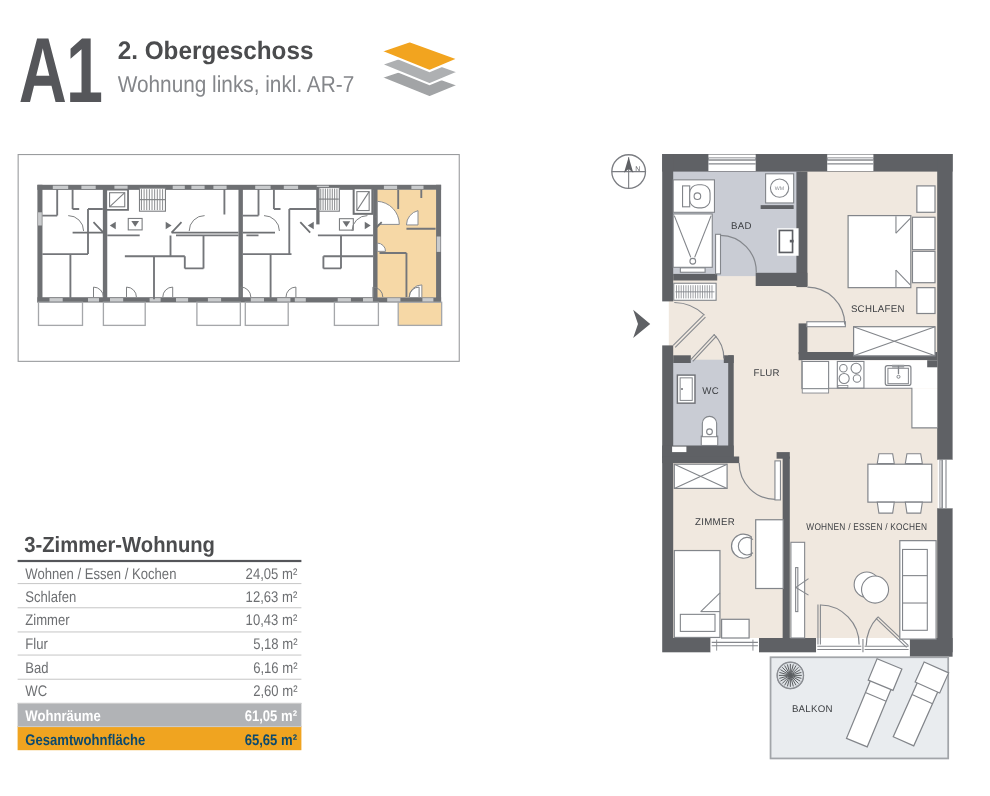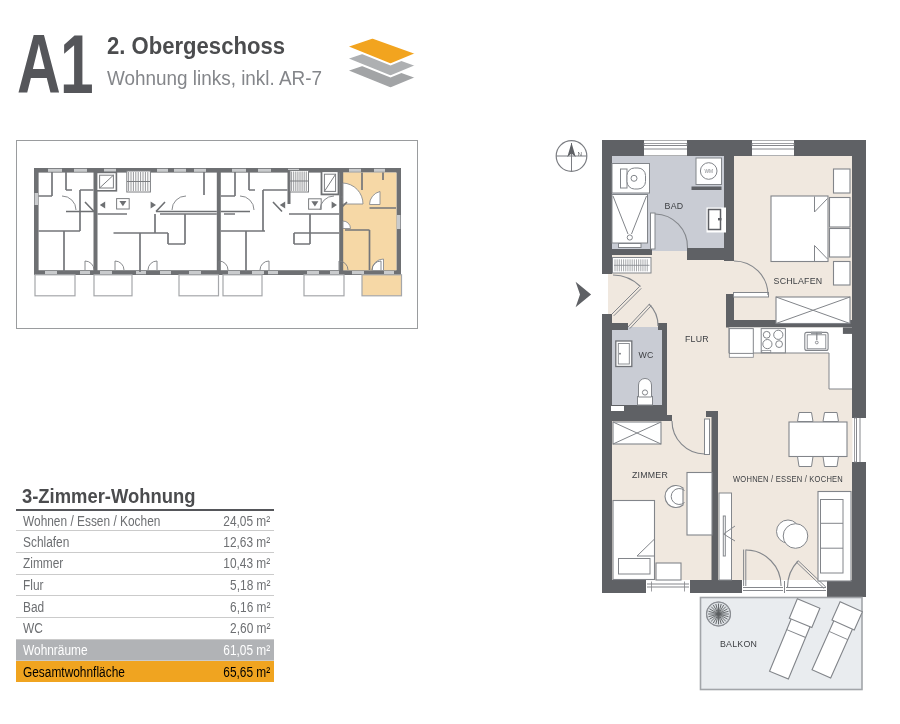--- a/index.html
+++ b/index.html
@@ -59,27 +59,27 @@
     <div class="row">
         <span>Bad</span>
         <span>6,16 m²</span>
       </div>
 
     <div class="row">
         <span>WC</span>
         <span>2,60 m²</span>
       </div>
 
-    <div class="row" style="background:#b1b3b6;color:#fff;font-weight:normal;">
+    <div class="row" style="background:#b1b3b6;color:#fff;font-weight:bold;">
         <span>Wohnräume</span>
         <span>61,05 m²</span>
       </div>
 
 
-    <div class="row" style="background:#f0a420;color:#000000;font-weight:normal;">
+    <div class="row" style="background:#f0a420;color:#0c4a6e;font-weight:bold;">
         <span>Gesamtwohnfläche</span>
         <span>65,65 m²</span>
       </div>
   </div>
 </div>
 
 <svg class="abs" style="left:0;top:0;" width="900" height="724" viewBox="0 0 900 724">
 
 <g>
       <rect x="16.5" y="140.5" width="401" height="188" fill="#ffffff" stroke="#9a9c9e" stroke-width="1"></rect>

